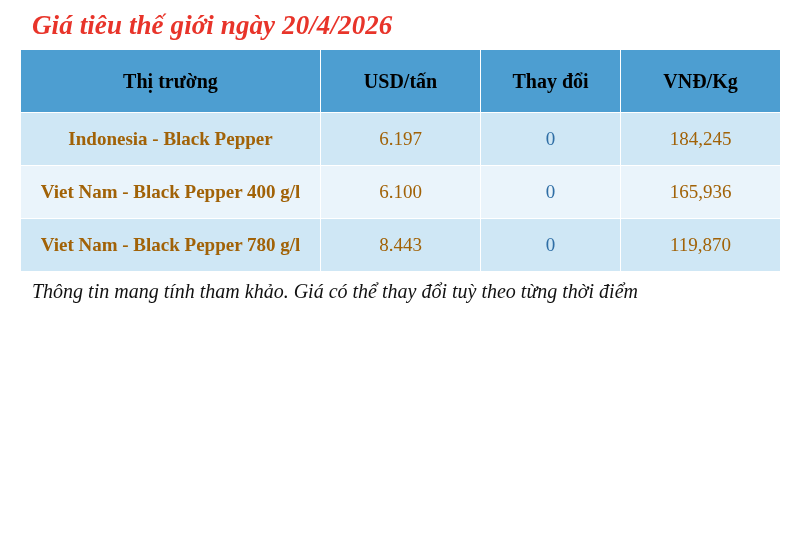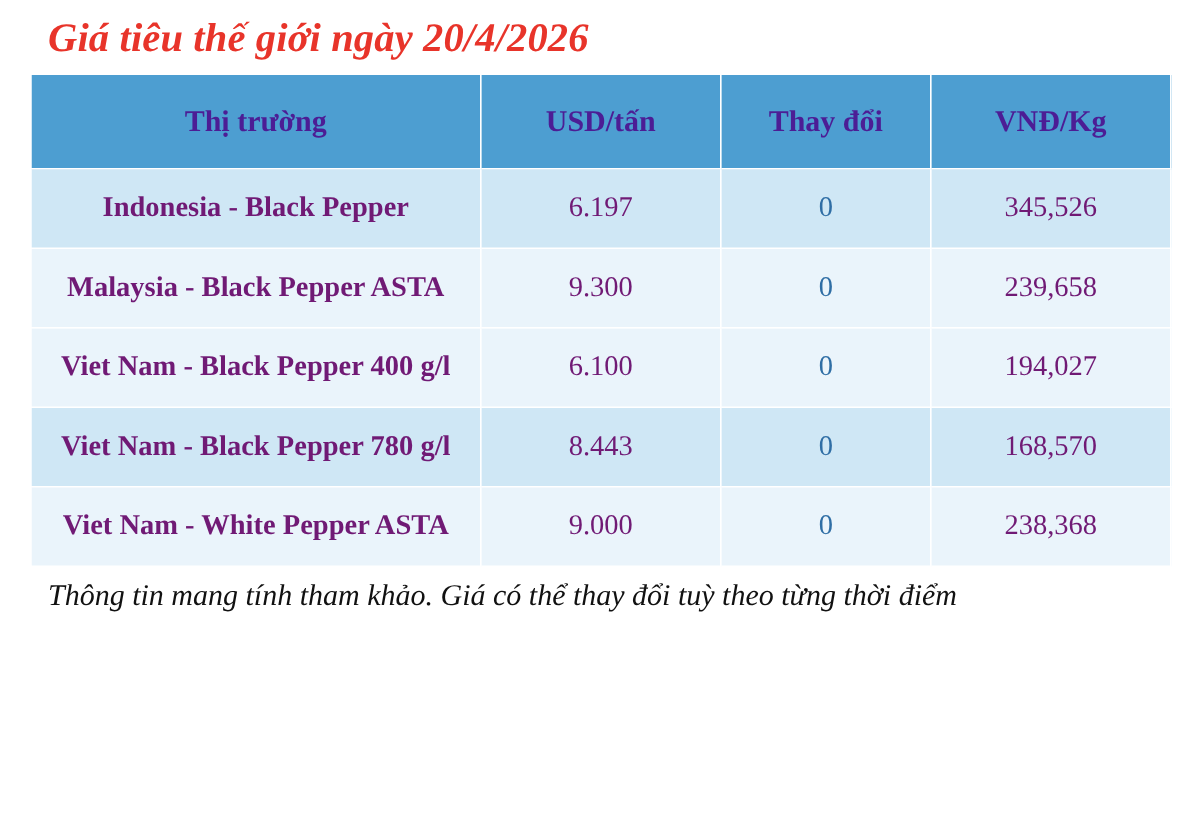--- a/index.html
+++ b/index.html
@@ -37,33 +37,33 @@
     margin: 0;
   }
   table.price-table th,
   table.price-table td {
     border: 1px solid #ffffff;
     text-align: center;
     vertical-align: middle;
   }
   thead th {
     background: #4d9ed1;
-    color: #4c1d95;
+    color: #000000;
     font-family: "Liberation Serif", serif;
     font-weight: bold;
     font-size: 20px;
     height: 54px;
     padding: 4px 6px;
   }
   tbody td {
     font-family: "Liberation Serif", serif;
     font-size: 19px;
     padding: 6px 8px;
     height: 40px;
-    color: #701a75;
+    color: #a16207;
   }
   tbody tr.band-a td { background: #cfe7f5; }
   tbody tr.band-b td { background: #eaf4fb; }
   td.market {
     font-weight: bold;
     font-size: 19px;
     line-height: 1.15;
   }
   td.change {
     color: #2f6ea5;
@@ -101,44 +101,32 @@
         <th>USD/tấn</th>
         <th>Thay đổi</th>
         <th>VNĐ/Kg</th>
       </tr>
     </thead>
     <tbody>
       <tr class="band-a">
         <td class="market">Indonesia - Black Pepper</td>
         <td class="usd">6.197</td>
         <td class="change">0</td>
-        <td class="vnd">345,526</td>
-      </tr>
-      <tr class="band-b">
-        <td class="market">Malaysia - Black Pepper ASTA</td>
-        <td class="usd">9.300</td>
-        <td class="change">0</td>
-        <td class="vnd">239,658</td>
+        <td class="vnd">184,245</td>
       </tr>
       <tr class="band-b">
         <td class="market">Viet Nam - Black Pepper 400 g/l</td>
         <td class="usd">6.100</td>
         <td class="change">0</td>
-        <td class="vnd">194,027</td>
+        <td class="vnd">165,936</td>
       </tr>
       <tr class="band-a">
         <td class="market">Viet Nam - Black Pepper 780 g/l</td>
         <td class="usd">8.443</td>
         <td class="change">0</td>
-        <td class="vnd">168,570</td>
-      </tr>
-      <tr class="band-b">
-        <td class="market">Viet Nam - White Pepper ASTA</td>
-        <td class="usd">9.000</td>
-        <td class="change">0</td>
-        <td class="vnd">238,368</td>
+        <td class="vnd">119,870</td>
       </tr>
     </tbody>
   </table>
 
   <div class="note">Thông tin mang tính tham khảo. Giá có thể thay đổi tuỳ theo từng thời điểm</div>
 
 </div>
 
 </body></html>

